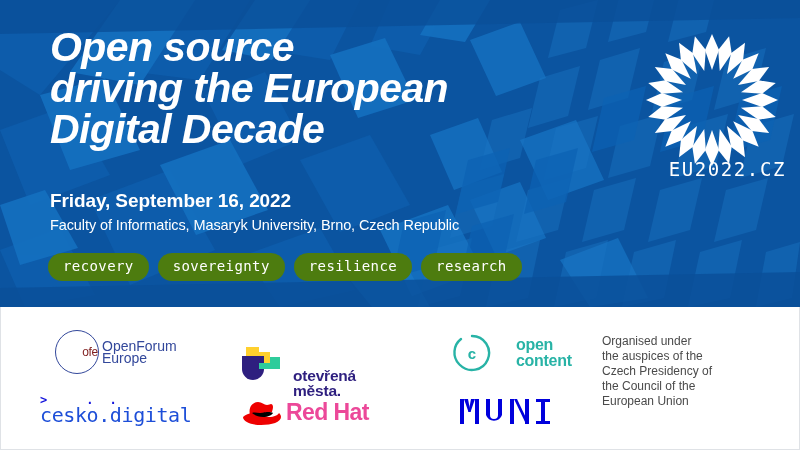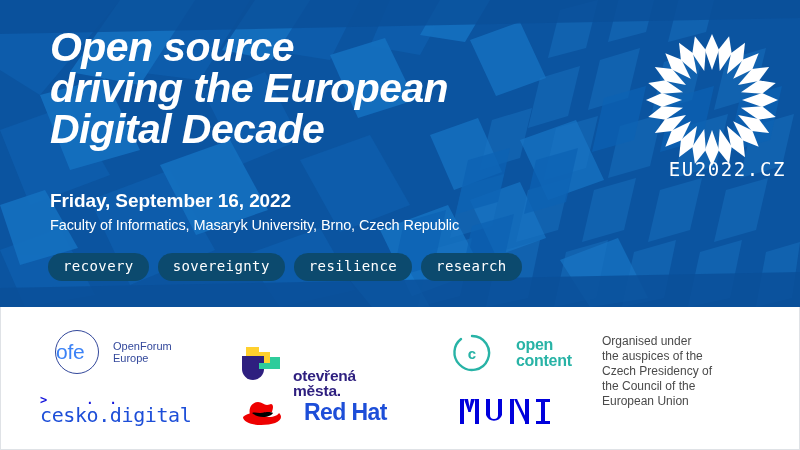--- a/index.html
+++ b/index.html
@@ -28,21 +28,21 @@
     color:#ffffff;font-size:19px;font-weight:bold;letter-spacing:-0.1px;
   }
   .venue{
     position:absolute;left:50px;top:217px;
     color:#ffffff;font-size:14.5px;font-weight:normal;letter-spacing:-0.1px;
   }
   .tags{
     position:absolute;left:48px;top:253px;display:flex;gap:9px;
   }
   .tag{
-    background:#0c4a6e;color:#ffffff;border-radius:15px;
+    background:#4d7c0f;color:#ffffff;border-radius:15px;
     padding:6px 15px 7px 15px;
     font-family:"DejaVu Sans Mono","Liberation Mono",monospace;
     font-size:14px;line-height:15px;letter-spacing:0.4px;
   }
 
   
   .eu-logo{position:absolute;left:638px;top:25px;width:148px;height:150px;z-index:4;}
   .eu-logo svg{display:block;}
   .eu-wordmark{
     position:absolute;left:638px;top:158px;width:148px;text-align:right;
@@ -55,24 +55,24 @@
     position:absolute;left:0;top:307px;width:800px;height:143px;
     background:#ffffff;box-sizing:border-box;
     border:1px solid #dfe2e6;border-top:none;
   }
   .logo-cell{position:absolute;}
 
   
   .ofe{left:55px;top:330px;}
   .ofe-circle{
     width:42px;height:42px;border-radius:50%;border:1.5px solid #33489b;
-    display:flex;align-items:center;justify-content:flex-start;
-    color:#3b82f6;font-size:21px;letter-spacing:-0.3px;
-  }
-  .ofe-text{color:#33489b;font-size:11px;line-height:12px;margin-left:14px;white-space:pre-line;}
+    display:flex;align-items:center;justify-content:flex-end;
+    color:#7f1d1d;font-size:12px;letter-spacing:-0.3px;
+  }
+  .ofe-text{color:#33489b;font-size:14px;line-height:12px;margin-left:3px;white-space:pre-line;}
 
   
   .om{left:240px;top:332px;}
   .om-text{margin-left:9px;color:#2e1f7f;font-size:15.5px;font-weight:bold;line-height:15px;white-space:pre-line;letter-spacing:-0.2px;margin-top:36px;}
 
   
   .oc{left:452px;top:333px;}
   .oc-text{margin-left:24px;color:#28b3a6;font-size:16px;font-weight:bold;line-height:16px;white-space:pre-line;letter-spacing:-0.3px;}
 
   
@@ -81,21 +81,21 @@
     font-family:"DejaVu Sans Mono","Liberation Mono",monospace;
     color:#1414dc;font-size:12px;line-height:9px;letter-spacing:0.5px;font-weight:bold;
   }
   .cd-main{
     font-family:"DejaVu Sans Mono","Liberation Mono",monospace;
     color:#1d4ed8;font-size:20px;line-height:21px;letter-spacing:-0.4px;
   }
 
   
   .rh{left:240px;top:396px;}
-  .rh-text{margin-left:20px;color:#1d4ed8;font-size:23px;font-weight:bold;letter-spacing:-0.6px;}
+  .rh-text{margin-left:2px;color:#ec4899;font-size:23px;font-weight:bold;letter-spacing:-0.6px;}
 
   
   .muni{left:458px;top:396px;}
   .muni svg{display:block;}
 
   
   .auspices{
     position:absolute;left:602px;top:334px;width:160px;
     color:#4a4a4a;font-size:12px;line-height:15px;white-space:pre-line;
   }

